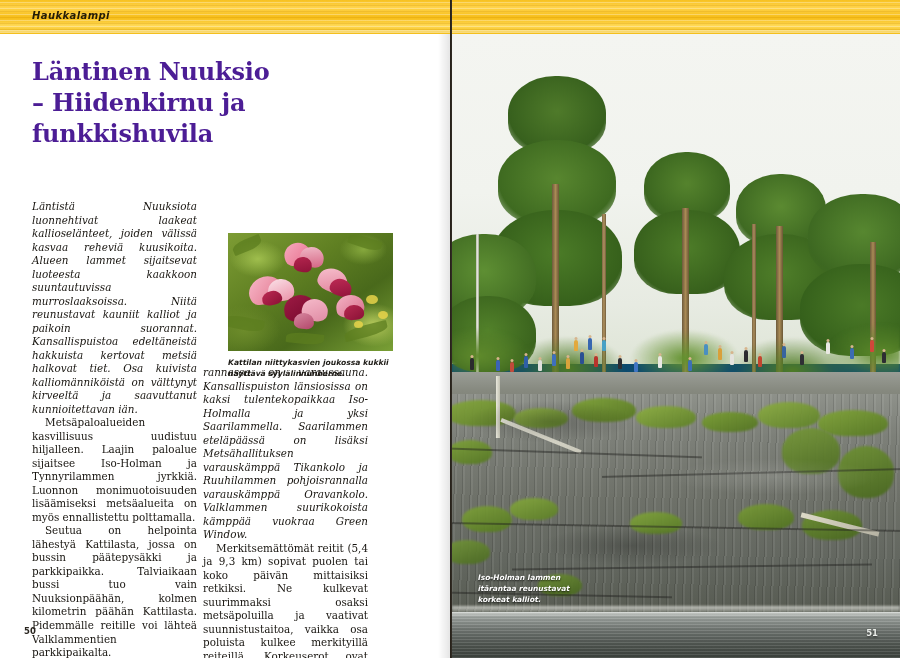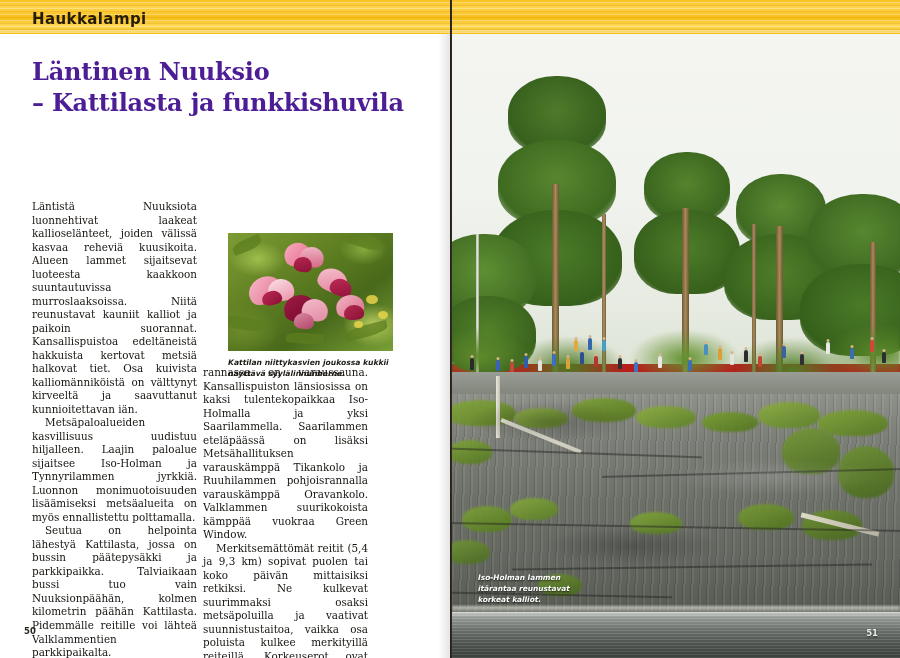--- a/index.html
+++ b/index.html
@@ -30,22 +30,22 @@
       linear-gradient(to bottom,#f7c120 0%,#ffd34a 22%,#f6bd17 52%,#ffd957 76%,#f2b908 100%);
     z-index:5;
   }
   .header-band::after{
     content:""; position:absolute; left:0; right:0; bottom:0; height:4px;
     background:linear-gradient(to bottom, rgba(255,255,255,0.55), rgba(255,255,255,0));
   }
   .running-head {
     position:absolute; left:32px; top:10px;
     font-family:"DejaVu Sans", sans-serif;
-    font-size:15px; font-weight:bold; letter-spacing:0.4px;
-    color:#241c06; z-index:6; white-space:nowrap;
+    font-size:10px; font-weight:bold; letter-spacing:0.4px;
+    color:#241c06; z-index:6; white-space:nowrap;font-style:italic;
   }
 
   
   .spine {
     position:absolute; left:450px; top:0; width:2px; height:658px;
     background:linear-gradient(to right,#3a3228,#15120d,#4a4238);
     z-index:7;
   }
   .spine-shadow-l{
     position:absolute; left:438px; top:34px; width:12px; height:624px;
@@ -74,21 +74,21 @@
 
   
   .col {
     position:absolute;
     font-size:10.4px; line-height:1.30;
     color:#17140f; text-align:justify;
     font-family:"DejaVu Serif", serif;
     hyphens:auto; -webkit-hyphens:auto;
   }
   .col p { margin:0; text-indent:13px; }
-  .col p.first { text-indent:0; }
+  .col p.first { text-indent:0;font-style:italic; }
 
   .col-1 { left:32px; top:166px; width:165px; }
   .col-2a { left:203px; top:332px; width:165px; }
 
   
   .photo-flower {
     position:absolute; left:228px; top:199px; width:165px; height:118px;
     overflow:hidden; background:#4e6b21;
   }
   .photo-flower .bg {
@@ -116,21 +116,21 @@
 
   .pageno-left {
     position:absolute; left:24px; top:592px;
     font-family:"DejaVu Sans", sans-serif;
     font-size:8.5px; font-weight:bold; color:#2a2620;
   }
 
   
   .page-right {
     position:absolute; left:452px; top:34px; width:448px; height:624px;
-    overflow:hidden; background:#b91c1c;
+    overflow:hidden; background:#0c4a6e;
   }
   .sky {
     position:absolute; left:0; top:0; width:448px; height:330px;
     background:linear-gradient(to bottom,#f4f5f1 0%,#f1f3ee 48%,#e7ebe2 82%,#dfe5d7 100%);
   }
   .treeline {
     position:absolute; left:0; top:60px; width:448px; height:290px;
   }
   .tree { position:absolute; bottom:0; }
   .canopy {
@@ -223,21 +223,21 @@
 
 <div class="spread">
 
   <div class="header-band"></div>
   <div class="running-head">Haukkalampi</div>
 
   <div class="page-left">
 
     <div class="title">
       <span>Läntinen Nuuksio</span>
-      <span class="l2">– Kattilasta ja funkkishuvila</span>
+      <span class="l2">– Hiidenkirnu ja funkkishuvila</span>
     </div>
 
 
     <div class="col col-1">
       <p class="first">Läntistä Nuuksiota luonnehtivat laakeat kallioselänteet, joiden välissä kasvaa reheviä kuusikoita. Alueen lammet sijaitsevat luoteesta kaakkoon suuntautuvissa murroslaaksoissa. Niitä reunustavat kauniit kalliot ja paikoin suorannat. Kansallispuistoa edeltäneistä hakkuista kertovat metsiä halkovat tiet. Osa kuivista kalliomänniköistä on välttynyt kirveeltä ja saavuttanut kunnioitettavan iän.</p>
       <p>Metsäpaloalueiden kasvillisuus uudistuu hiljalleen. Laajin paloalue sijaitsee Iso-Holman ja Tynnyrilammen jyrkkiä. Luonnon monimuotoisuuden lisäämiseksi metsäalueita on myös ennallistettu polttamalla.</p>
       <p>Seutua on helpointa lähestyä Kattilasta, jossa on bussin päätepysäkki ja parkkipaikka. Talviaikaan bussi tuo vain Nuuksionpäähän, kolmen kilometrin päähän Kattilasta. Pidemmälle reitille voi lähteä Valklammentien parkkipaikalta. Haukkalammen suunnalta kuljettaessa on helpointa käyttää merkittyjä reittejä ja Kattilan yhdyspolkua.</p>
 
     </div>
 

